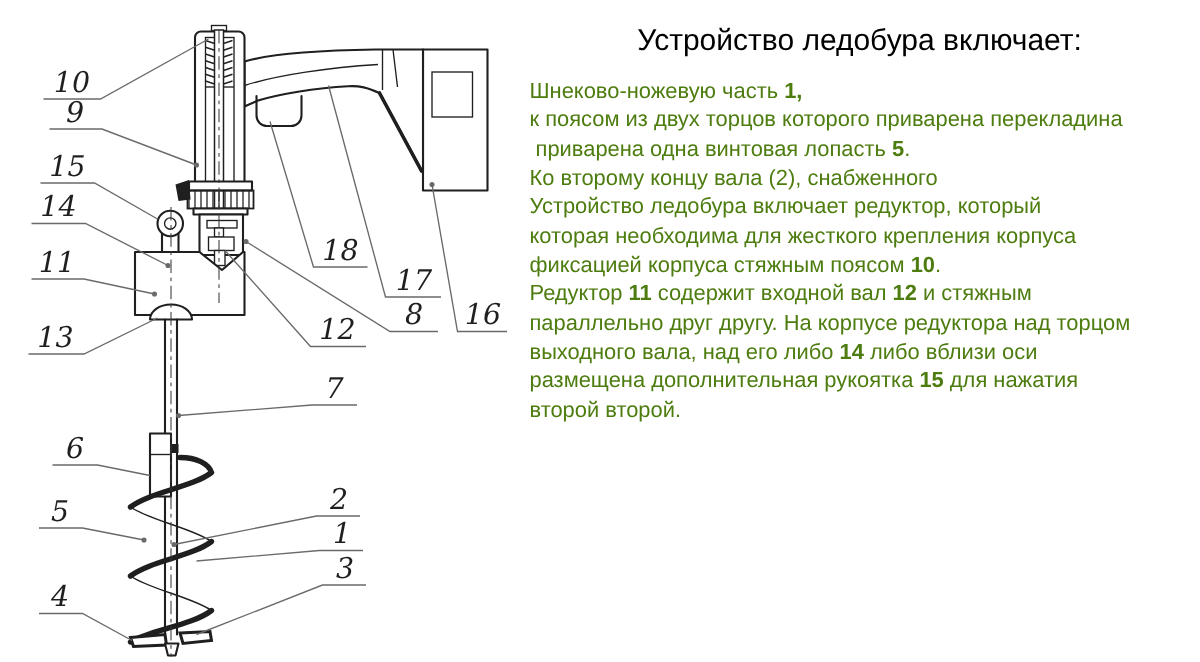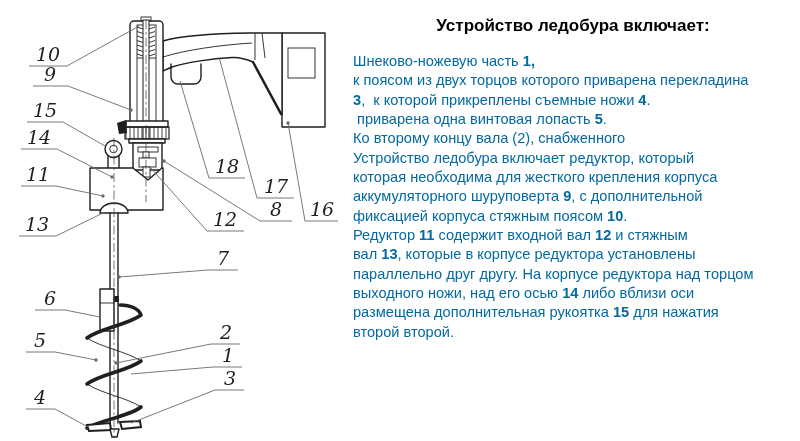--- a/index.html
+++ b/index.html
@@ -12,22 +12,22 @@
          font-family:"Liberation Sans",sans-serif;overflow:hidden;}
   #diagram{position:absolute;left:0;top:0;}
   .callout{font:italic 19px "DejaVu Serif",serif;fill:var(--ink);text-anchor:middle;}
   .leader{stroke:var(--leader);stroke-width:0.9;fill:none;}
   .ln{stroke:var(--ink);stroke-width:1.4;fill:none;stroke-linejoin:round;stroke-linecap:round;}
   .ln-thin{stroke:var(--ink);stroke-width:0.9;fill:none;}
   .ln-bold{stroke:var(--ink);stroke-width:2.4;fill:none;stroke-linecap:round;}
   .wh{fill:var(--paper);}
   .cl{stroke:#3a3a3a;stroke-width:0.7;fill:none;stroke-dasharray:9 3 2.5 3;}
   #title{position:absolute;left:353px;top:16px;width:440px;text-align:center;
-         font-size:17px;font-weight:bold;color:#000;}
-  #desc{position:absolute;left:353px;top:52px;width:444px;color:#0369a1;}
+         font-size:20px;font-weight:normal;color:#000;}
+  #desc{position:absolute;left:353px;top:52px;width:444px;color:#4d7c0f;}
   #desc .tline{font-size:14.6px;line-height:19.35px;white-space:nowrap;}
   #desc b{font-weight:bold;}
 </style>
 </head>
 <body>
 
 <div id="stage">
 
   <svg id="diagram" width="345" height="441" viewBox="0 0 345 441" xmlns="http://www.w3.org/2000/svg">
     <defs>
@@ -174,27 +174,24 @@
         <text x="228" y="362" class="callout">1</text>
         <polyline points="244,390 215,390 131,423" class="leader"></polyline>
         <text x="230" y="385" class="callout">3</text>
       </g>
   </svg>
 
   <div id="title">Устройство ледобура включает:</div>
   <div id="desc">
       <div class="tline"><span>Шнеково-ножевую часть </span><b>1,</b></div>
       <div class="tline"><span>к поясом из двух торцов которого приварена перекладина</span></div>
-      <div class="tline"><b>3</b><span>,&nbsp; к которой прикреплены съемные ножи </span><b>4</b><span>.</span></div>
       <div class="tline"><span>&nbsp;приварена одна винтовая лопасть </span><b>5</b><span>.</span></div>
       <div class="tline"><span>Ко второму концу вала (2), снабженного</span></div>
       <div class="tline"><span>Устройство ледобура включает редуктор, который</span></div>
       <div class="tline"><span>которая необходима для жесткого крепления корпуса</span></div>
-      <div class="tline"><span>аккумуляторного шуруповерта </span><b>9</b><span>, с дополнительной</span></div>
       <div class="tline"><span>фиксацией корпуса стяжным поясом </span><b>10</b><span>.</span></div>
       <div class="tline"><span>Редуктор </span><b>11</b><span> содержит входной вал </span><b>12</b><span> и стяжным</span></div>
-      <div class="tline"><span>вал </span><b>13</b><span>, которые в корпусе редуктора установлены</span></div>
       <div class="tline"><span>параллельно друг другу. На корпусе редуктора над торцом</span></div>
-      <div class="tline"><span>выходного ножи, над его осью </span><b>14</b><span> либо вблизи оси</span></div>
+      <div class="tline"><span>выходного вала, над его либо </span><b>14</b><span> либо вблизи оси</span></div>
       <div class="tline"><span>размещена дополнительная рукоятка </span><b>15</b><span> для нажатия</span></div>
       <div class="tline"><span>второй второй.</span></div>
     </div>
 </div>
 
 </body></html>

